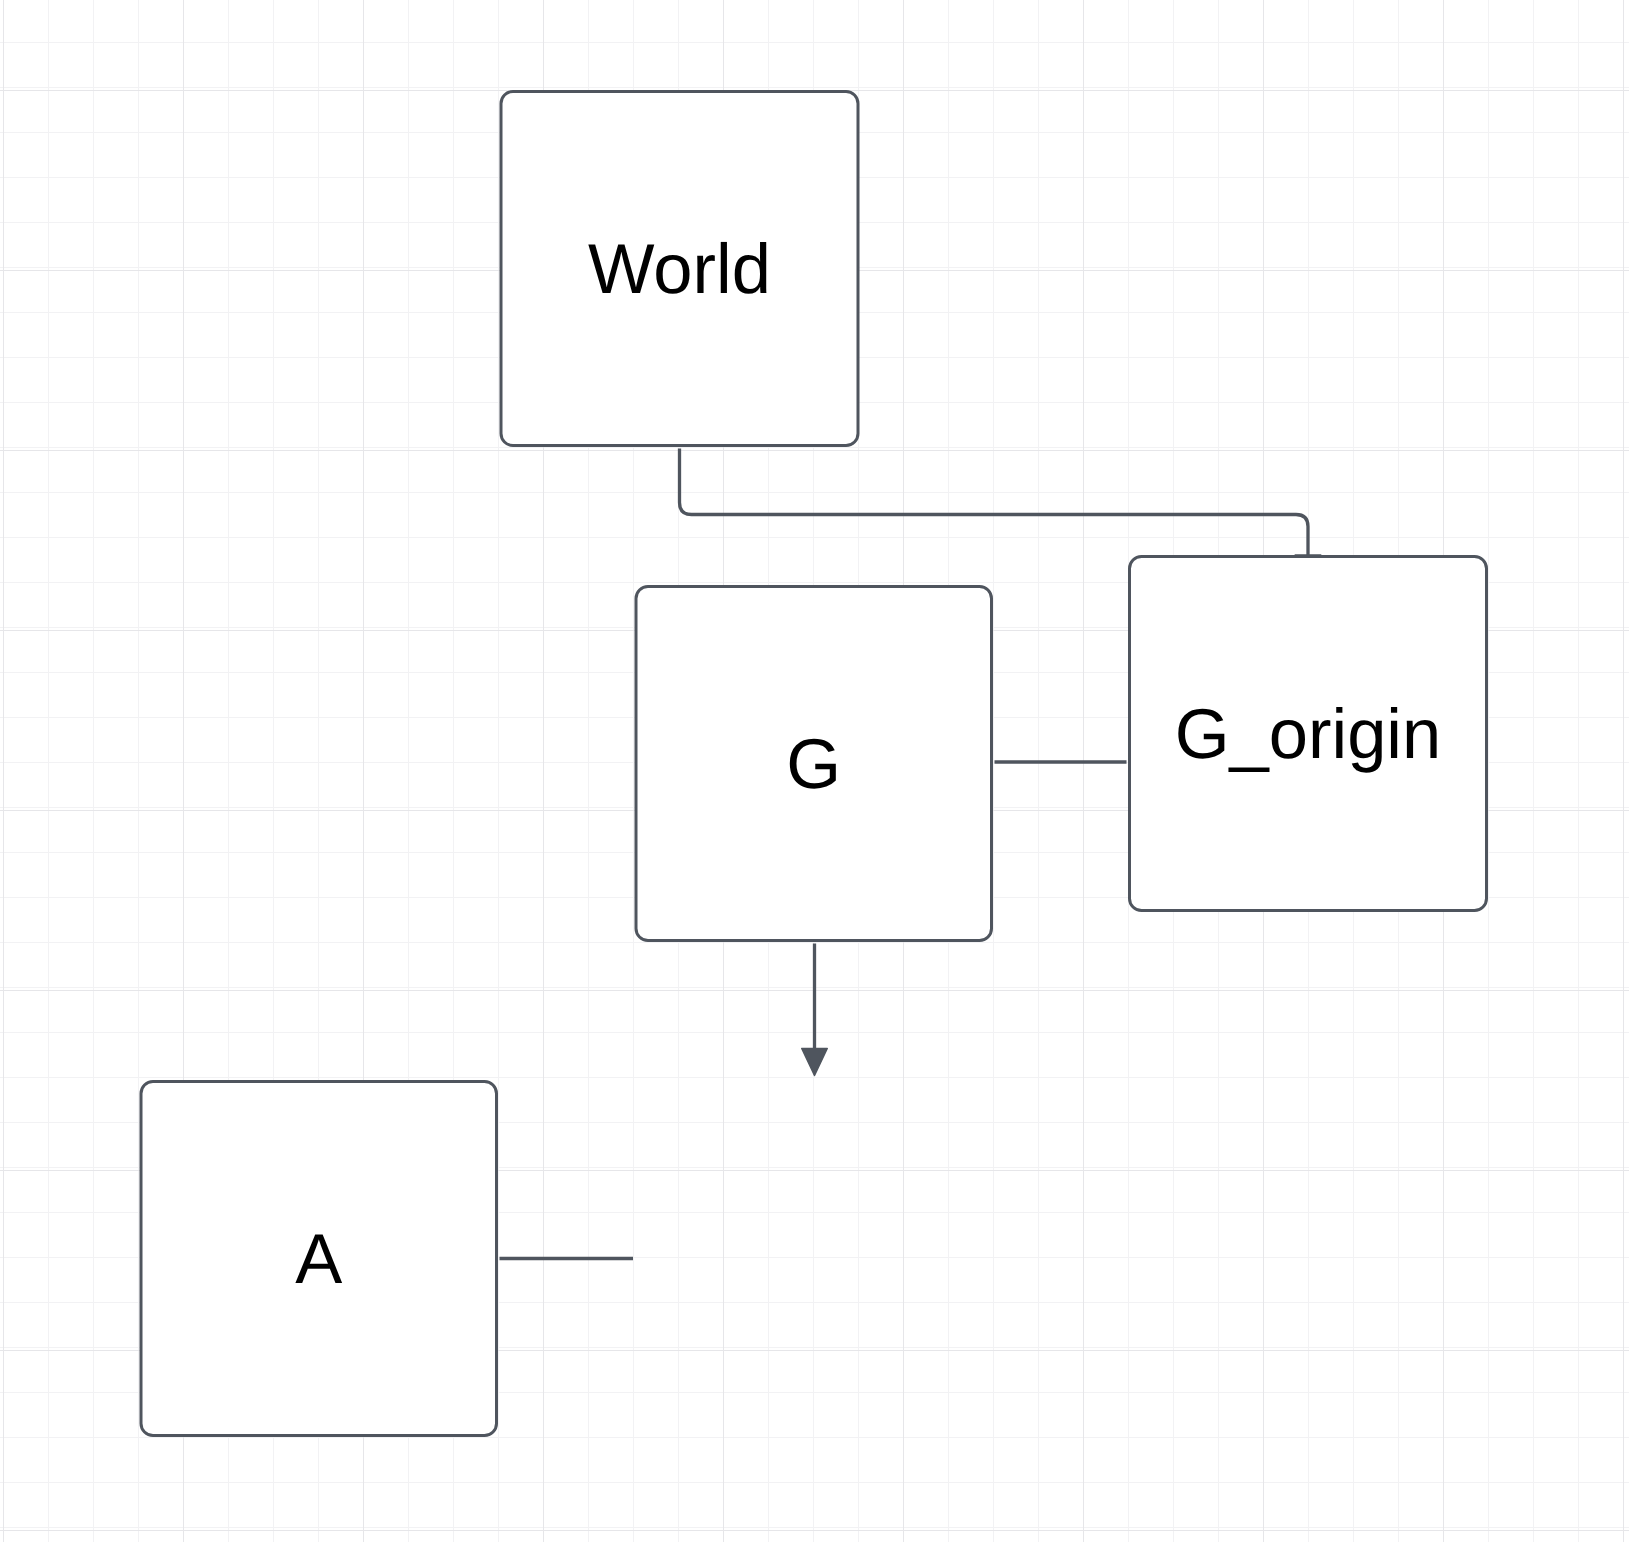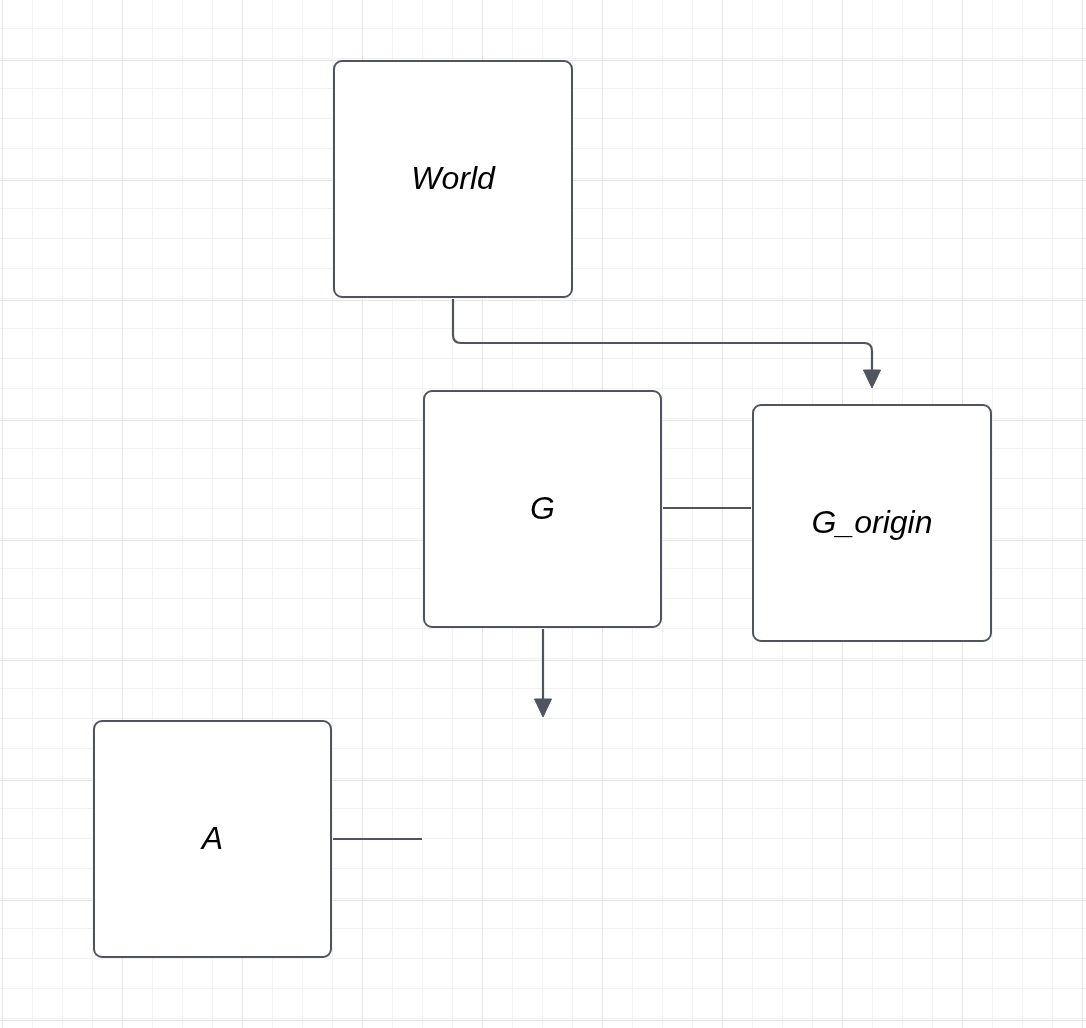--- a/index.html
+++ b/index.html
@@ -51,29 +51,28 @@
     box-sizing:border-box;
     background:var(--node-fill);
     border:2.2px solid var(--stroke);
     border-radius:9px;
     display:flex;
     align-items:center;
     justify-content:center;
   }
   .node .label{
     color:var(--text);
-    font-size:32px;
+    font-size:47px;
     line-height:1.1;
     text-align:center;
     white-space:nowrap;
-    font-style:italic;
   }
   .node-world   {left:333px; top:60px;  width:240px; height:238px;}
   .node-g       {left:423px; top:390px; width:239px; height:238px;}
-  .node-gorigin {left:752px; top:404px; width:240px; height:238px;}
+  .node-gorigin {left:752px; top:370px; width:240px; height:238px;}
   .node-a       {left:93px;  top:720px; width:239px; height:238px;}
   .node-aorigin {left:423px; top:719px; width:240px; height:240px;}
 </style>
 </head>
 <body>
 
 <div class="canvas">
 
   <svg class="edges" viewBox="0 0 1086 1028" xmlns="http://www.w3.org/2000/svg">
 

